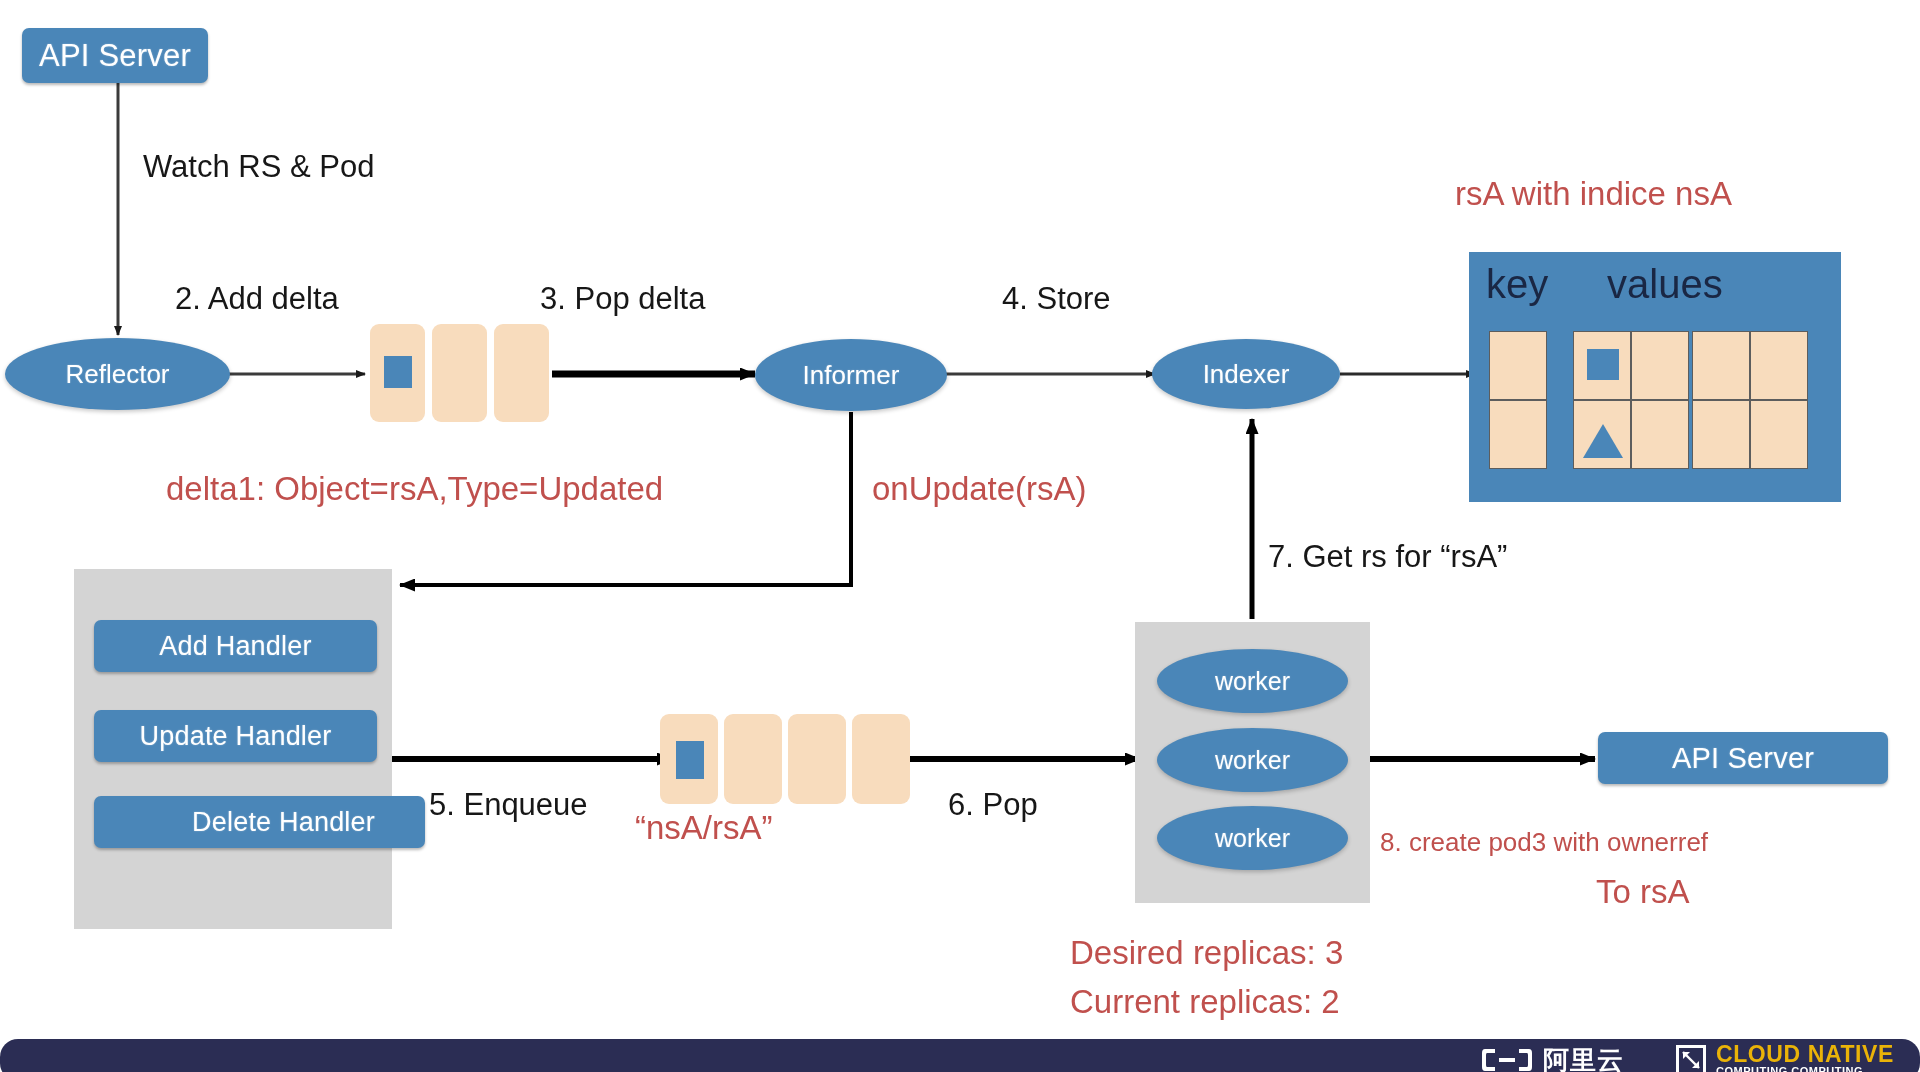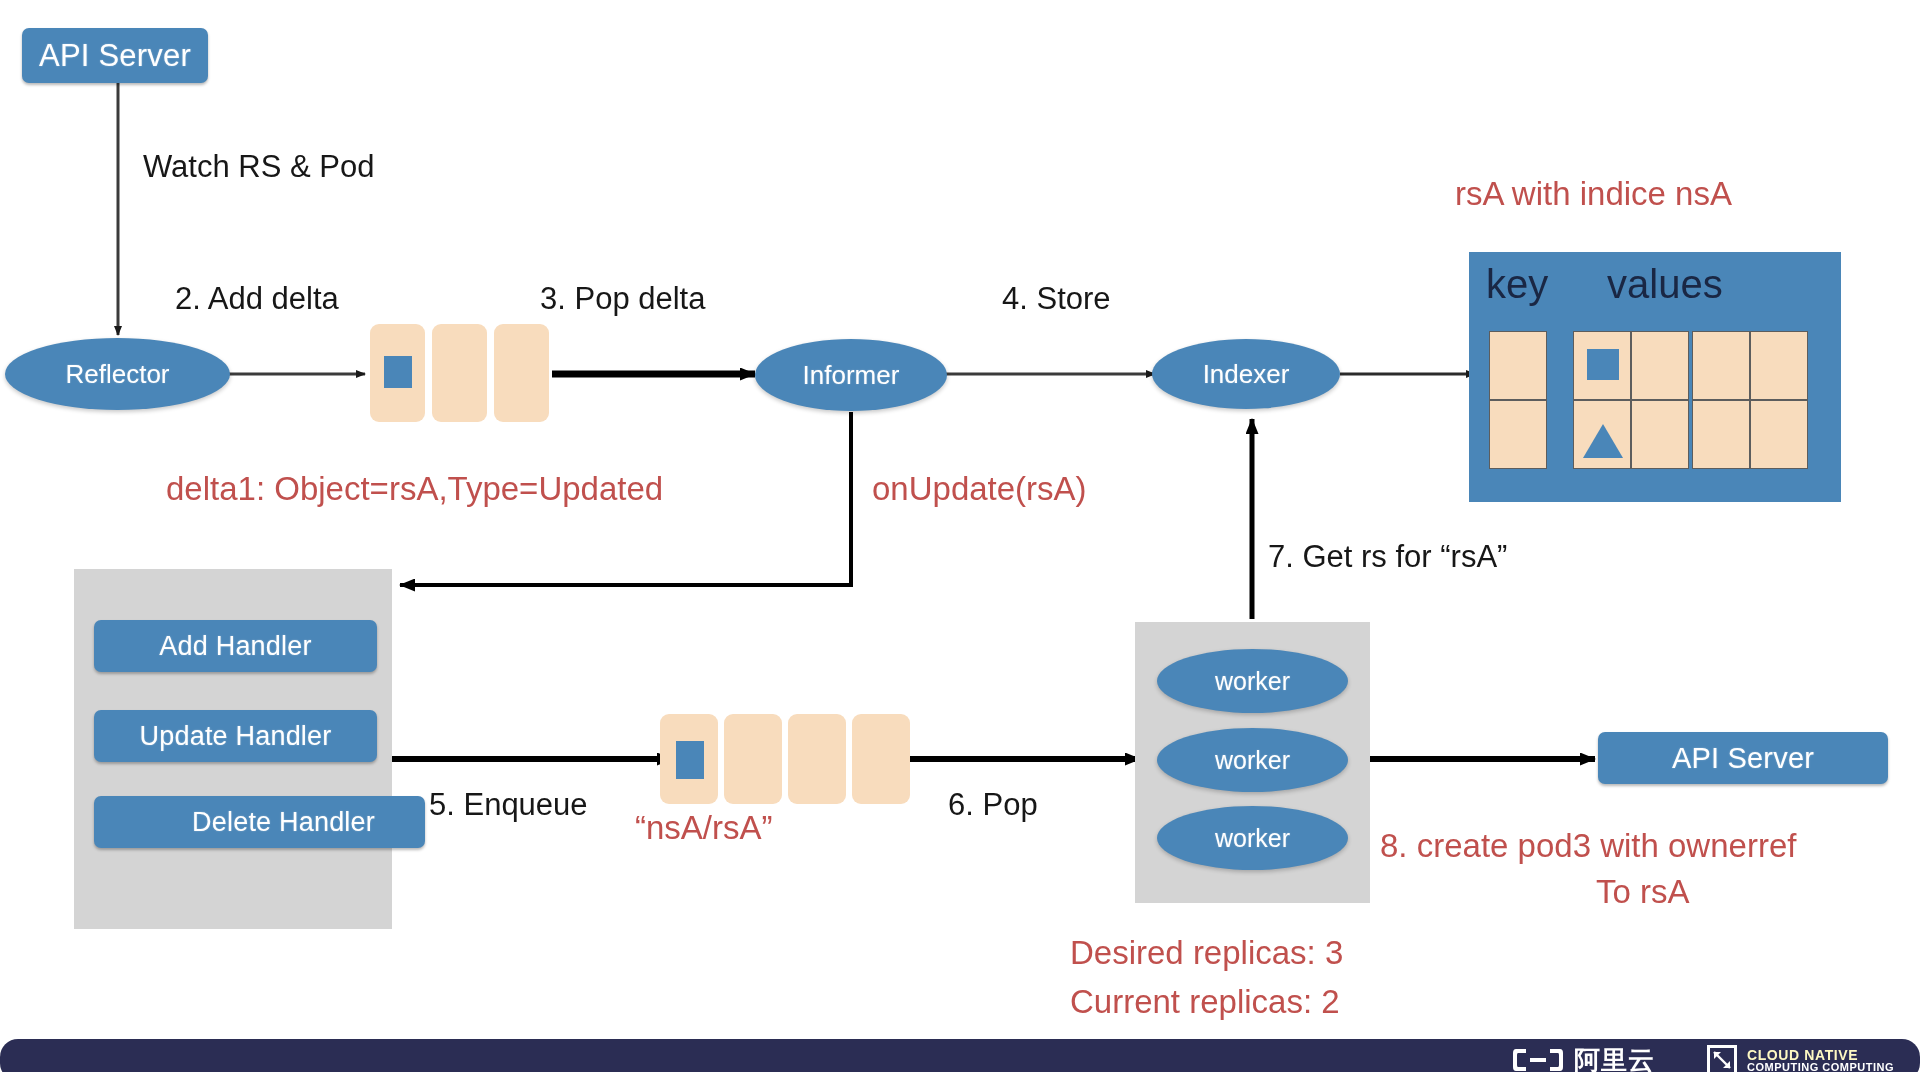--- a/index.html
+++ b/index.html
@@ -119,21 +119,21 @@
     border-radius: 18px;
   }
   .logo-grp { display: flex; align-items: center; gap: 10px; }
   .ali-text {
     color: #ffffff;
     font-size: 26px;
     font-weight: 700;
     letter-spacing: 1px;
   }
   .cncf-text-wrap { display: flex; flex-direction: column; line-height: 1; }
-  .cncf-l1 { color:#fef9c3; font-size: 14px; font-weight: 700; letter-spacing: .6px; }
+  .cncf-l1 { color:#eab308; font-size: 23px; font-weight: 700; letter-spacing: .6px; }
   .cncf-l2 { color:#fff; font-size: 11px; font-weight: 700; letter-spacing: .5px; }
 
   svg.arrows {
     position: absolute;
     left: 0; top: 0;
     width: 1920px;
     height: 1072px;
     pointer-events: none;
   }
 </style>
@@ -271,21 +271,21 @@
     </div>
     <div class="abs node-ellipse" style="left:22px; top:184px; width:191px; height:64px; font-size:25px;">
       <span>worker</span>
     </div>
   </div>
 
   <div class="abs node-rect" style="left:1598px; top:723px; width:290px; height:52px; font-size:29px;">
     <span>API Server</span>
   </div>
 
-  <div class="abs lbl-red" style="left:1380px; top:818px; font-size:33px;">8. create pod3 with ownerref</div>
+  <div class="abs lbl-red" style="left:1380px; top:818px; font-size:26px;">8. create pod3 with ownerref</div>
   <div class="abs lbl-red" style="left:1596px; top:864px; font-size:33px;">To rsA</div>
 
   <div class="abs lbl-red" style="left:1070px; top:925px; font-size:33px;">Desired replicas: 3</div>
   <div class="abs lbl-red" style="left:1070px; top:974px; font-size:33px;">Current replicas: 2</div>
 
   <div id="footer">
 
     <div class="logo-grp">
       <svg width="52" height="28" viewBox="0 0 52 28">
         <path d="M14 3 L4 3 Q1 3 1 7 L1 21 Q1 25 4 25 L14 25 L14 21 L6 21 Q5 21 5 19 L5 9 Q5 7 6 7 L14 7 Z" fill="#fff"></path>

